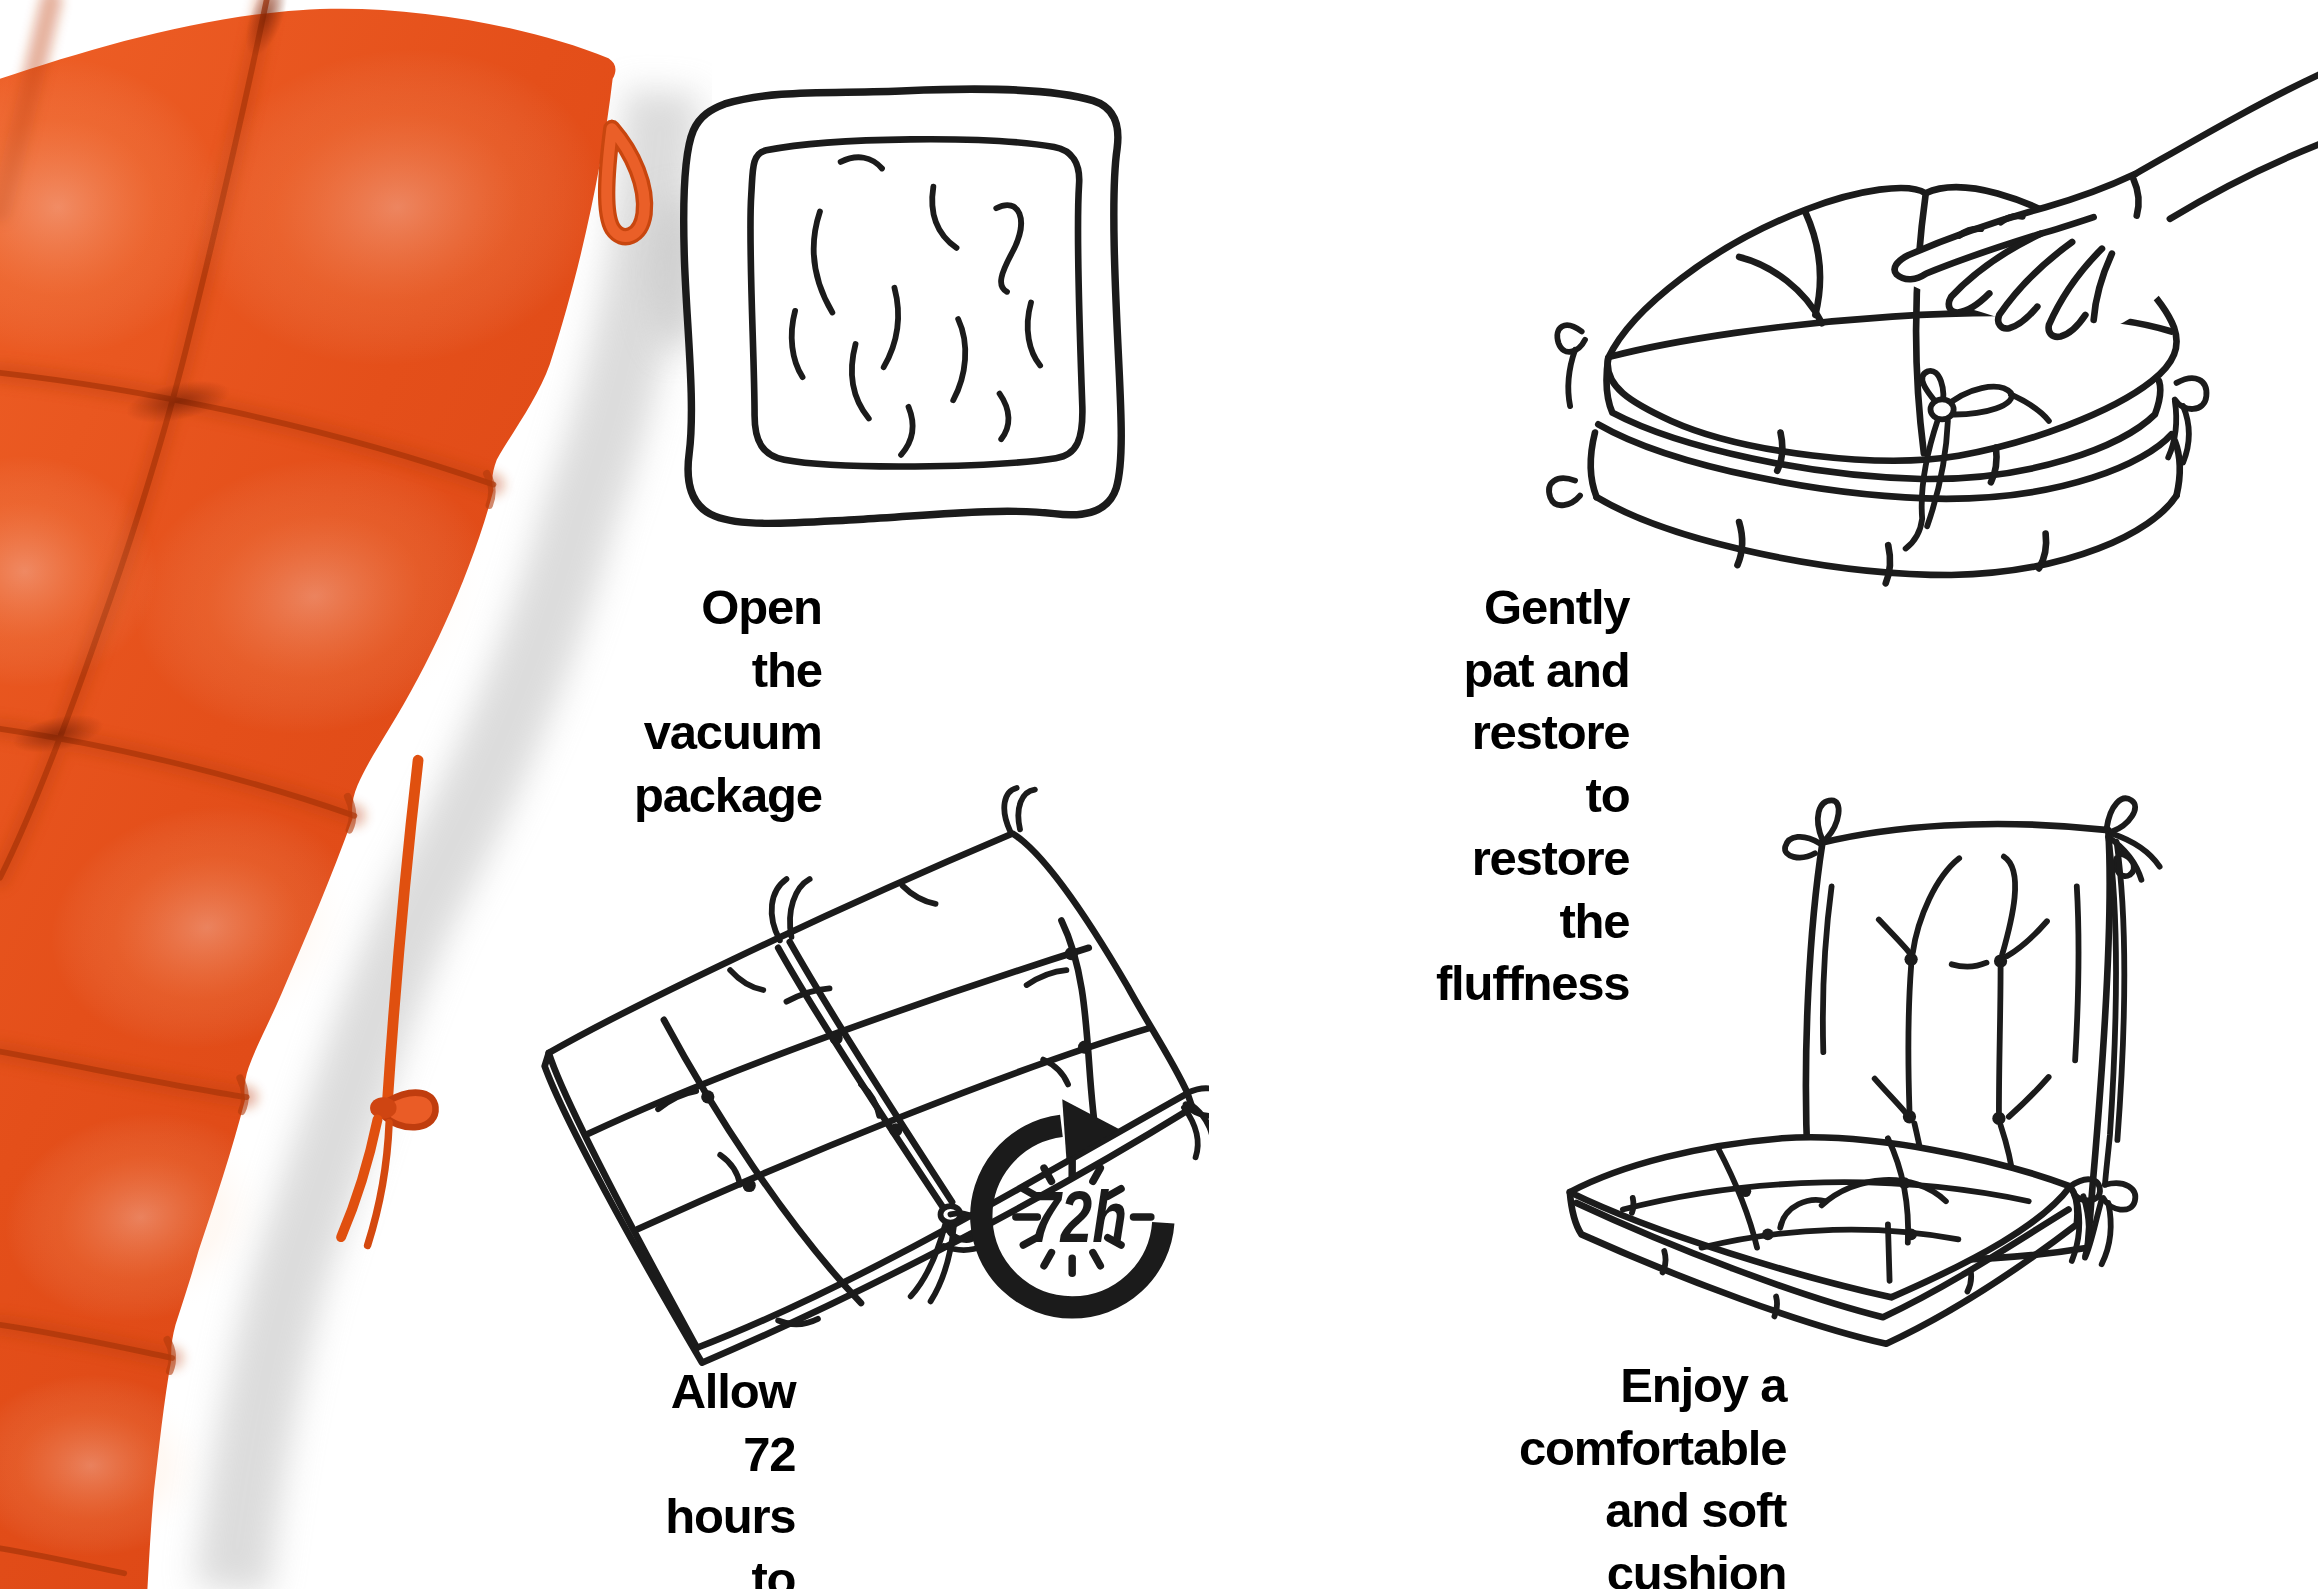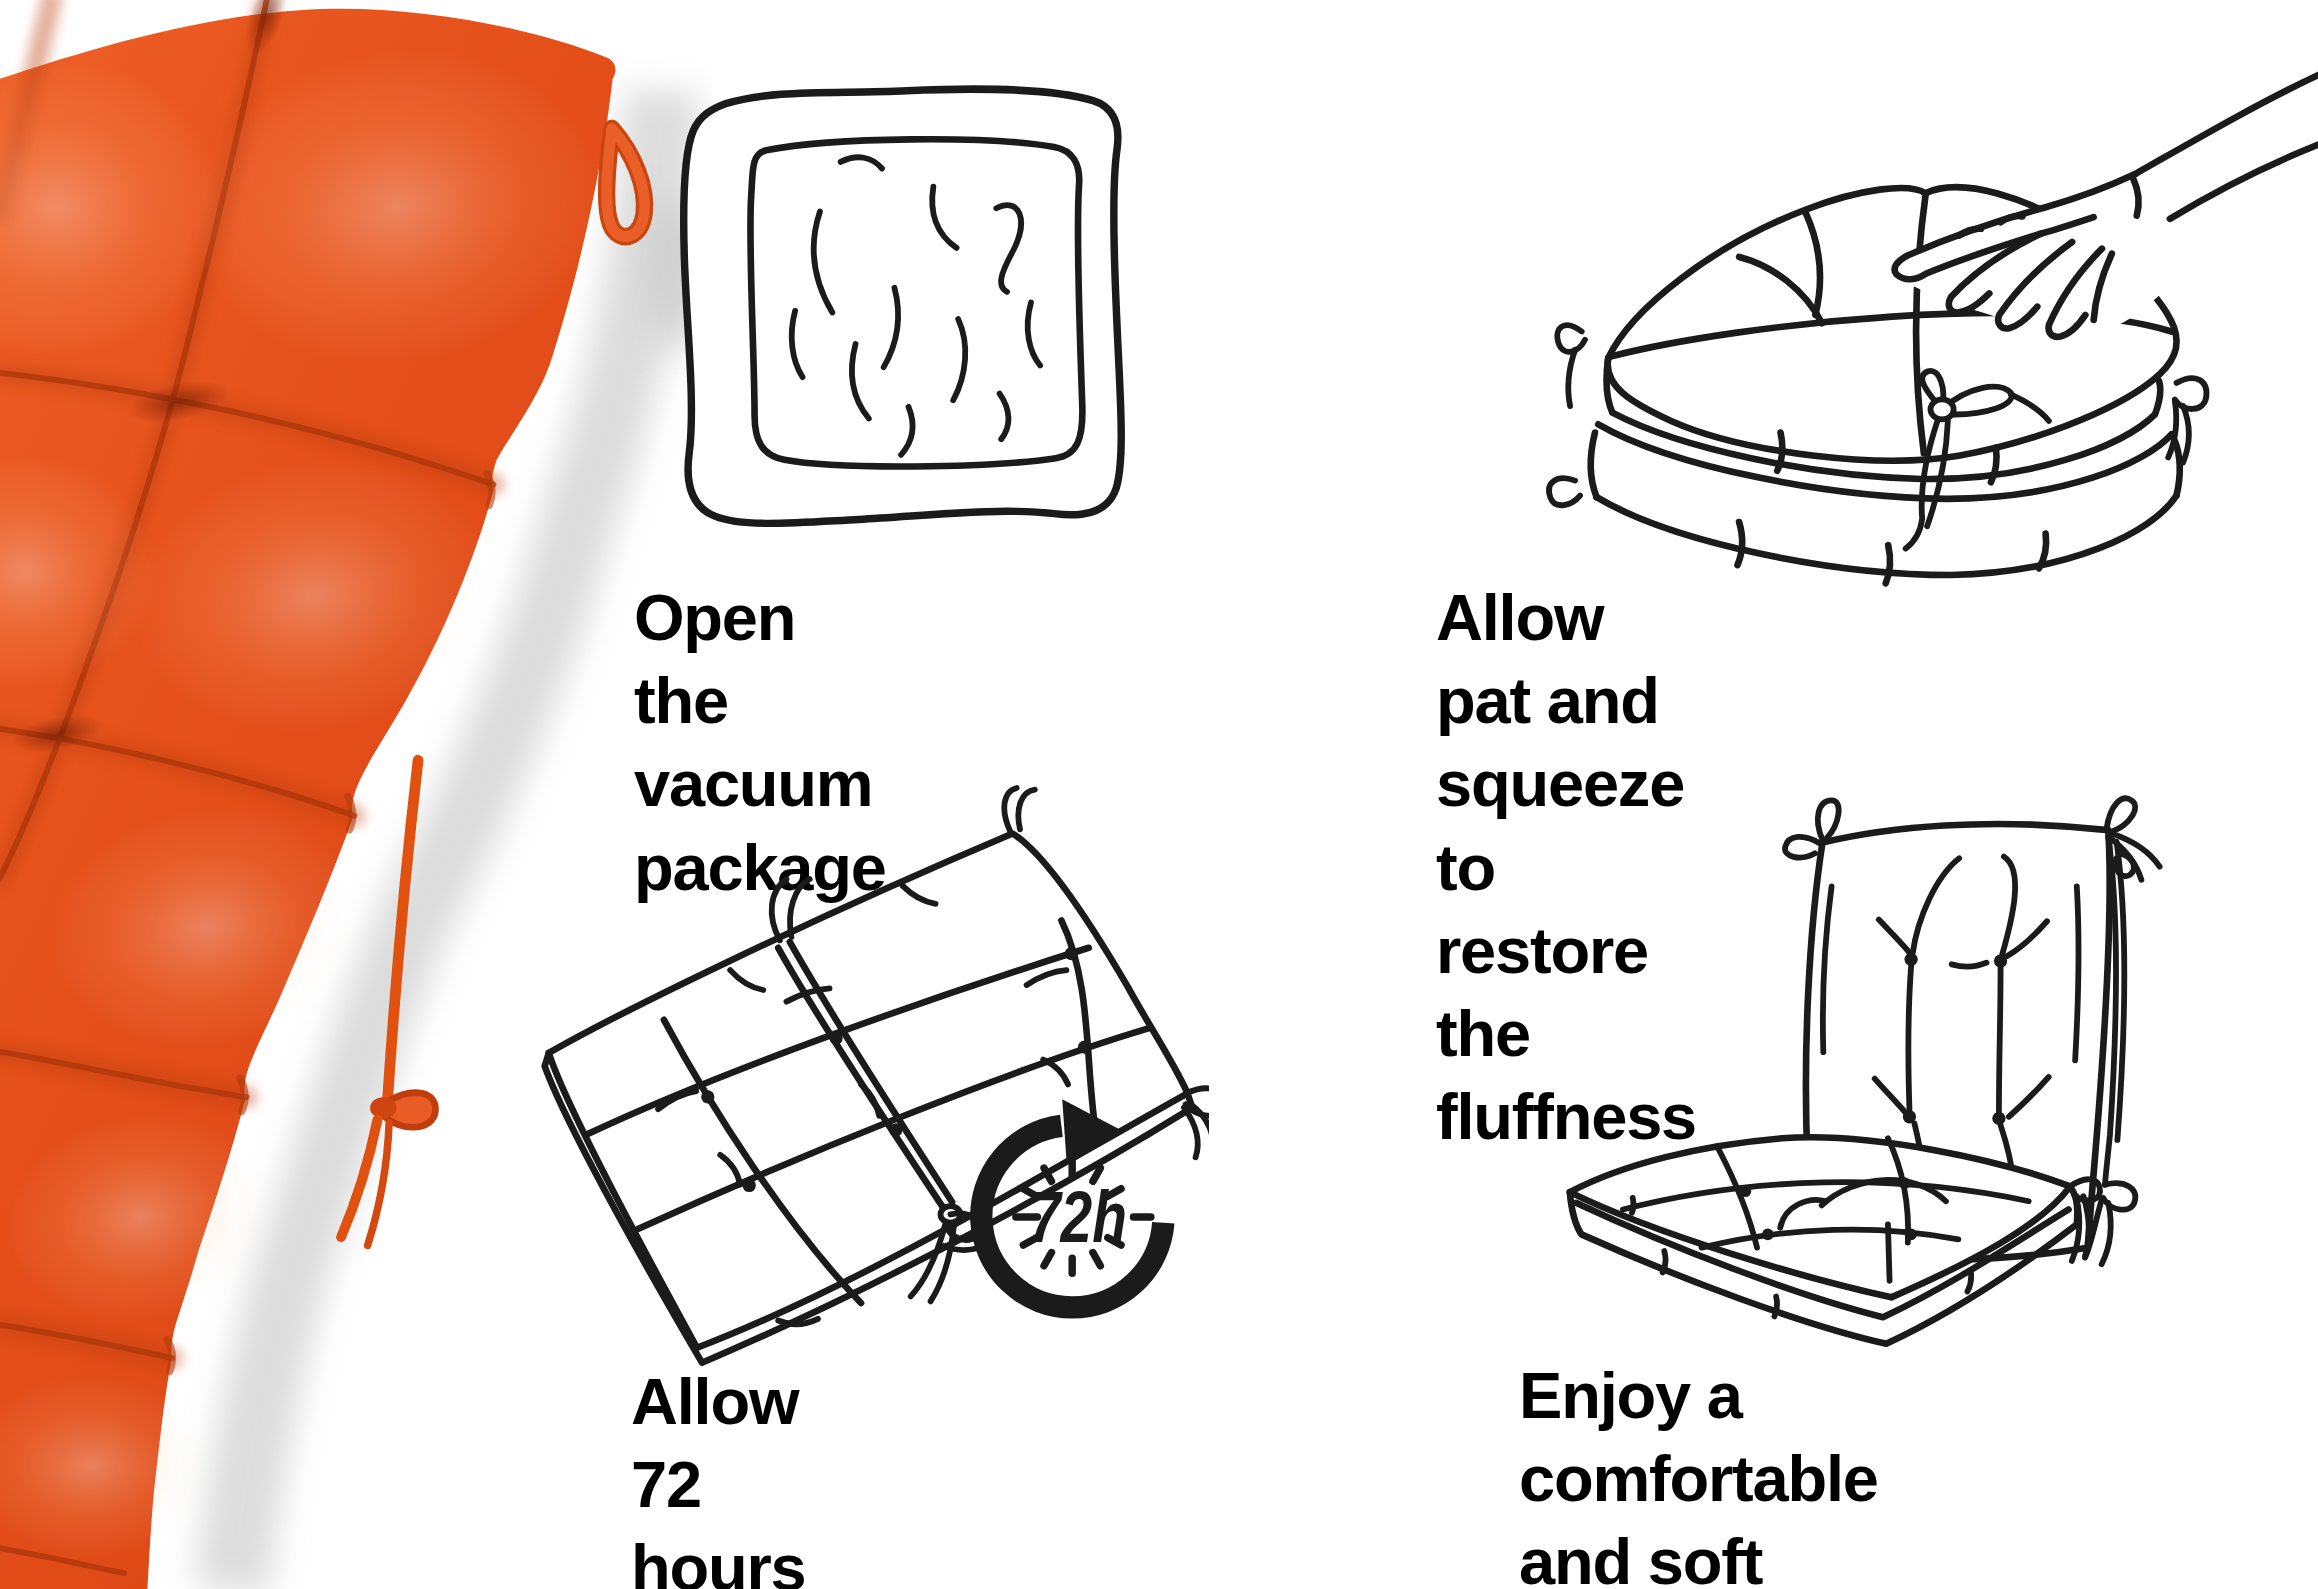--- a/index.html
+++ b/index.html
@@ -7,25 +7,26 @@
     position:relative;
     width:2319px;height:1590px;
     background:#ffffff;
     overflow:hidden;
     font-family:"Liberation Sans",sans-serif;
   }
   .abs{position:absolute;}
   .caption{
     position:absolute;
     font-weight:bold;
-    font-size:65px;
+    font-size:49px;
     line-height:1.28;
     letter-spacing:-1.2px;
     color:#000000;
     white-space:pre-line;
+    text-align:right;
   }
   svg{display:block;}
 </style>
 </head>
 <body>
 
 <div class="canvas">
 
   <svg class="abs" style="left:0;top:0" width="712" height="1590" viewBox="0 0 860 1920" aria-hidden="true">
     <defs>
@@ -205,21 +206,21 @@
           <path d="M614,212 C572,232 534,258 506,288 C500,298 504,307 514,307 C527,306 540,296 552,284"></path>
           <path d="M652,222 C616,248 586,278 564,310 C560,320 566,328 576,326 C588,323 600,312 610,300"></path>
           <path d="M688,230 C660,258 638,290 624,322 C622,332 628,338 638,336 C650,333 660,322 668,310"></path>
           <path d="M700,236 C688,262 680,290 678,316"></path>
           <path d="M566,198 q12,-9 26,-7"></path>
           <path d="M516,214 q12,-9 26,-8"></path>
           <path d="M726,146 q10,22 4,44"></path>
         </g>
       </g>
     </svg>
-    <div class="caption" style="left:1436px;top:576px">Allow pat and squeeze
+    <div class="caption" style="left:1436px;top:576px">Gently pat and restore
 to restore the fluffness</div>
   </div>
 
   <div class="abs" style="left:0;top:0">
     <svg class="abs" style="left:513px;top:778px" width="696" height="588" viewBox="0 0 840 710">
       <g fill="none" stroke="#1b1b1b" stroke-width="8" stroke-linecap="round" stroke-linejoin="round">
 
         <path d="M43,332 C130,282 360,170 603,67 C643,92 700,180 742,252 C766,296 797,342 814,380 L820,398 C655,500 430,620 228,706 C146,566 62,414 38,348 Z" fill="#ffffff"></path>
 
         <path d="M43,332 C62,392 142,542 222,688"></path>

